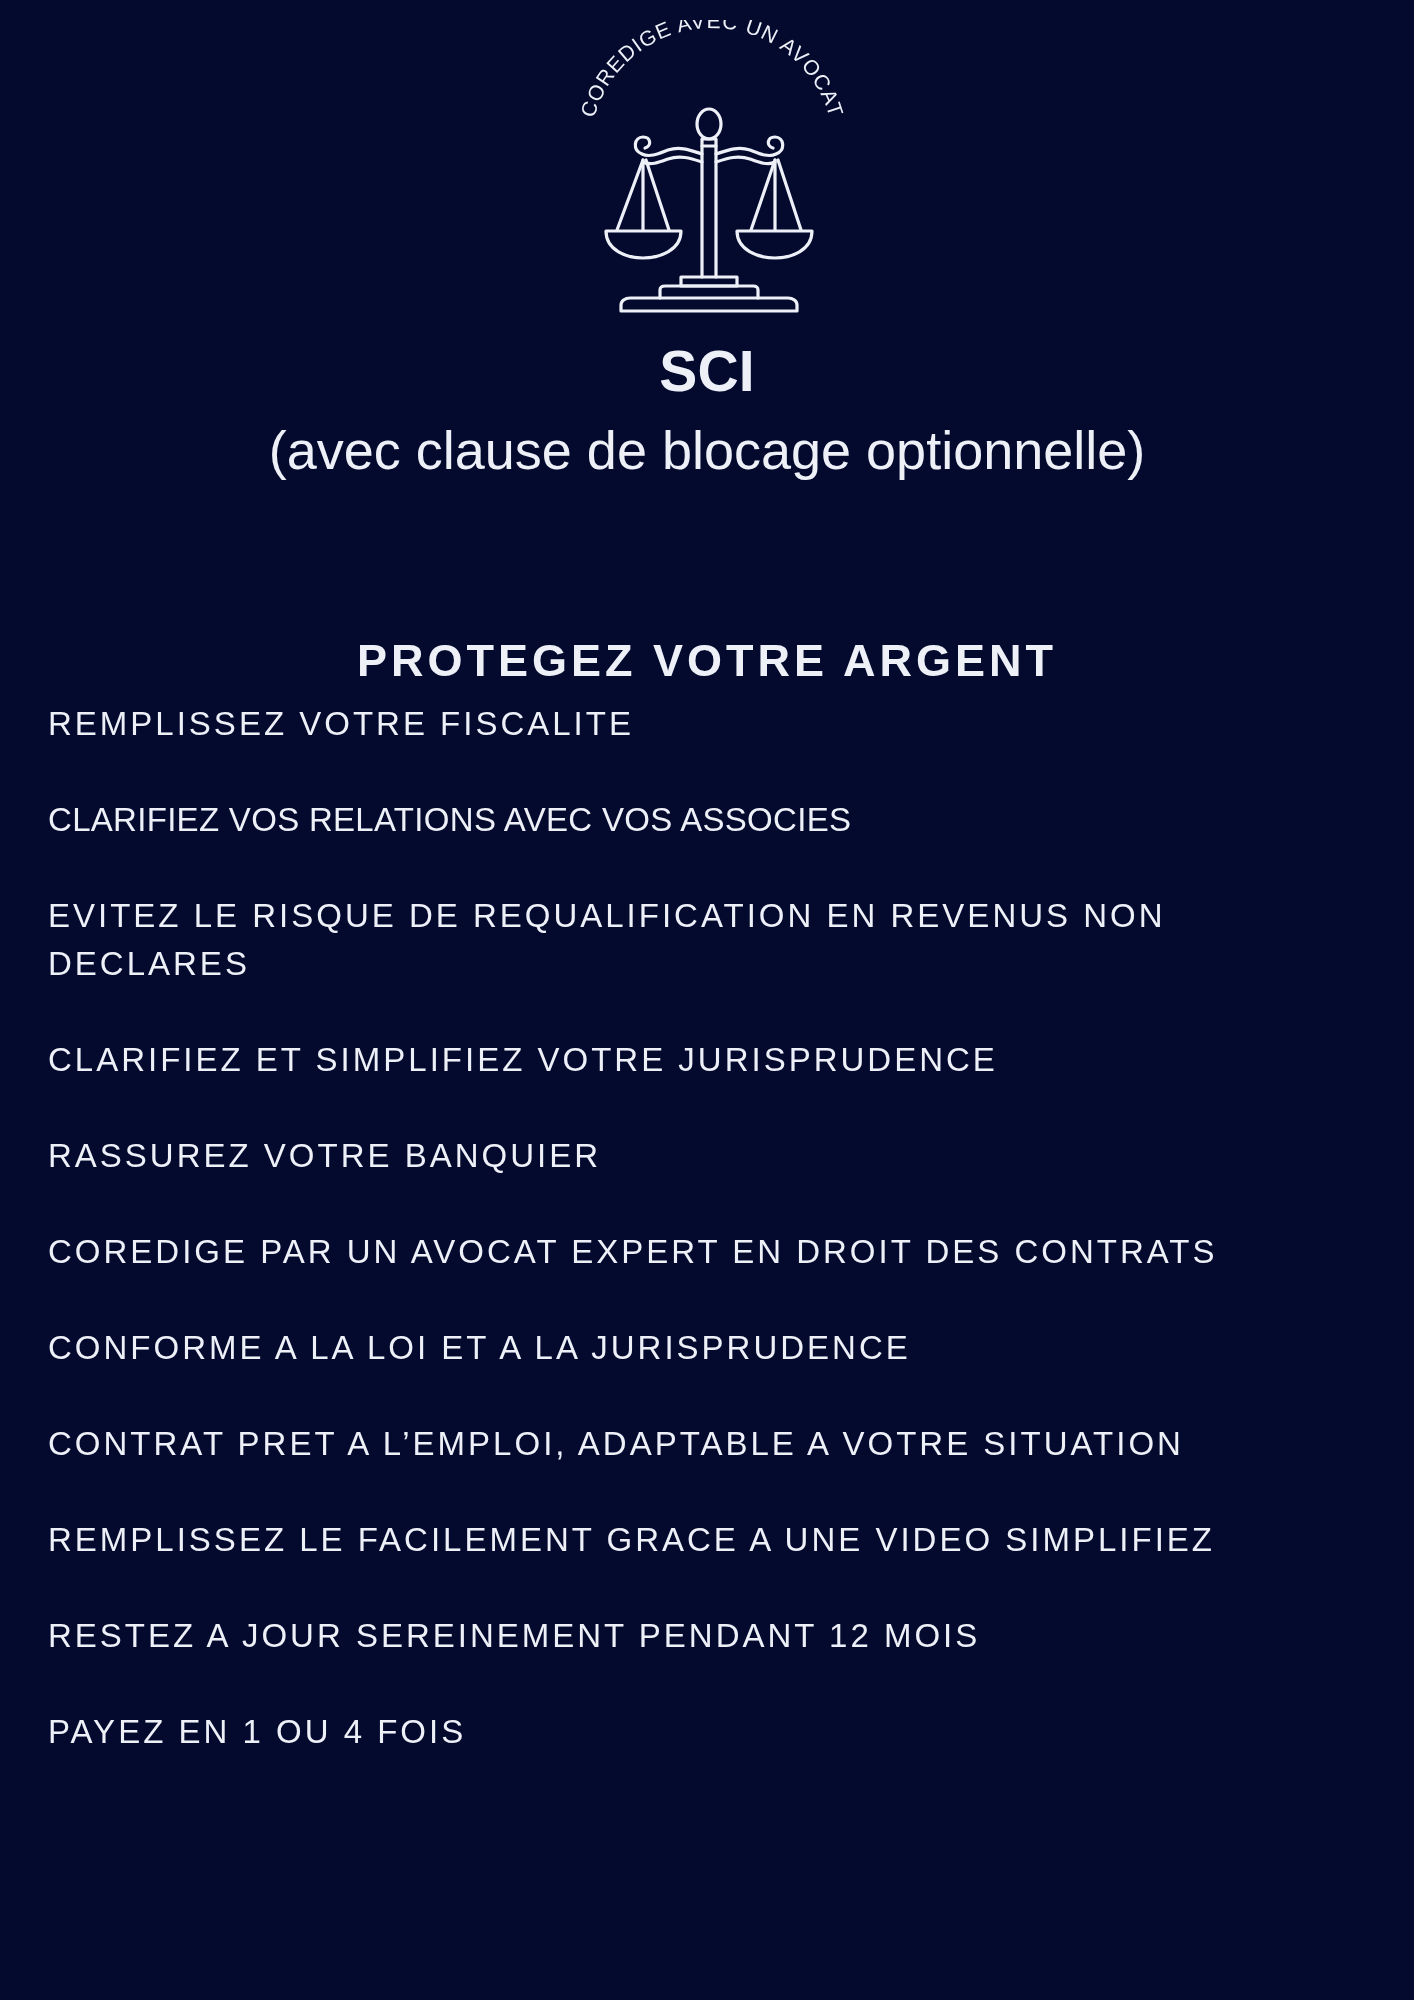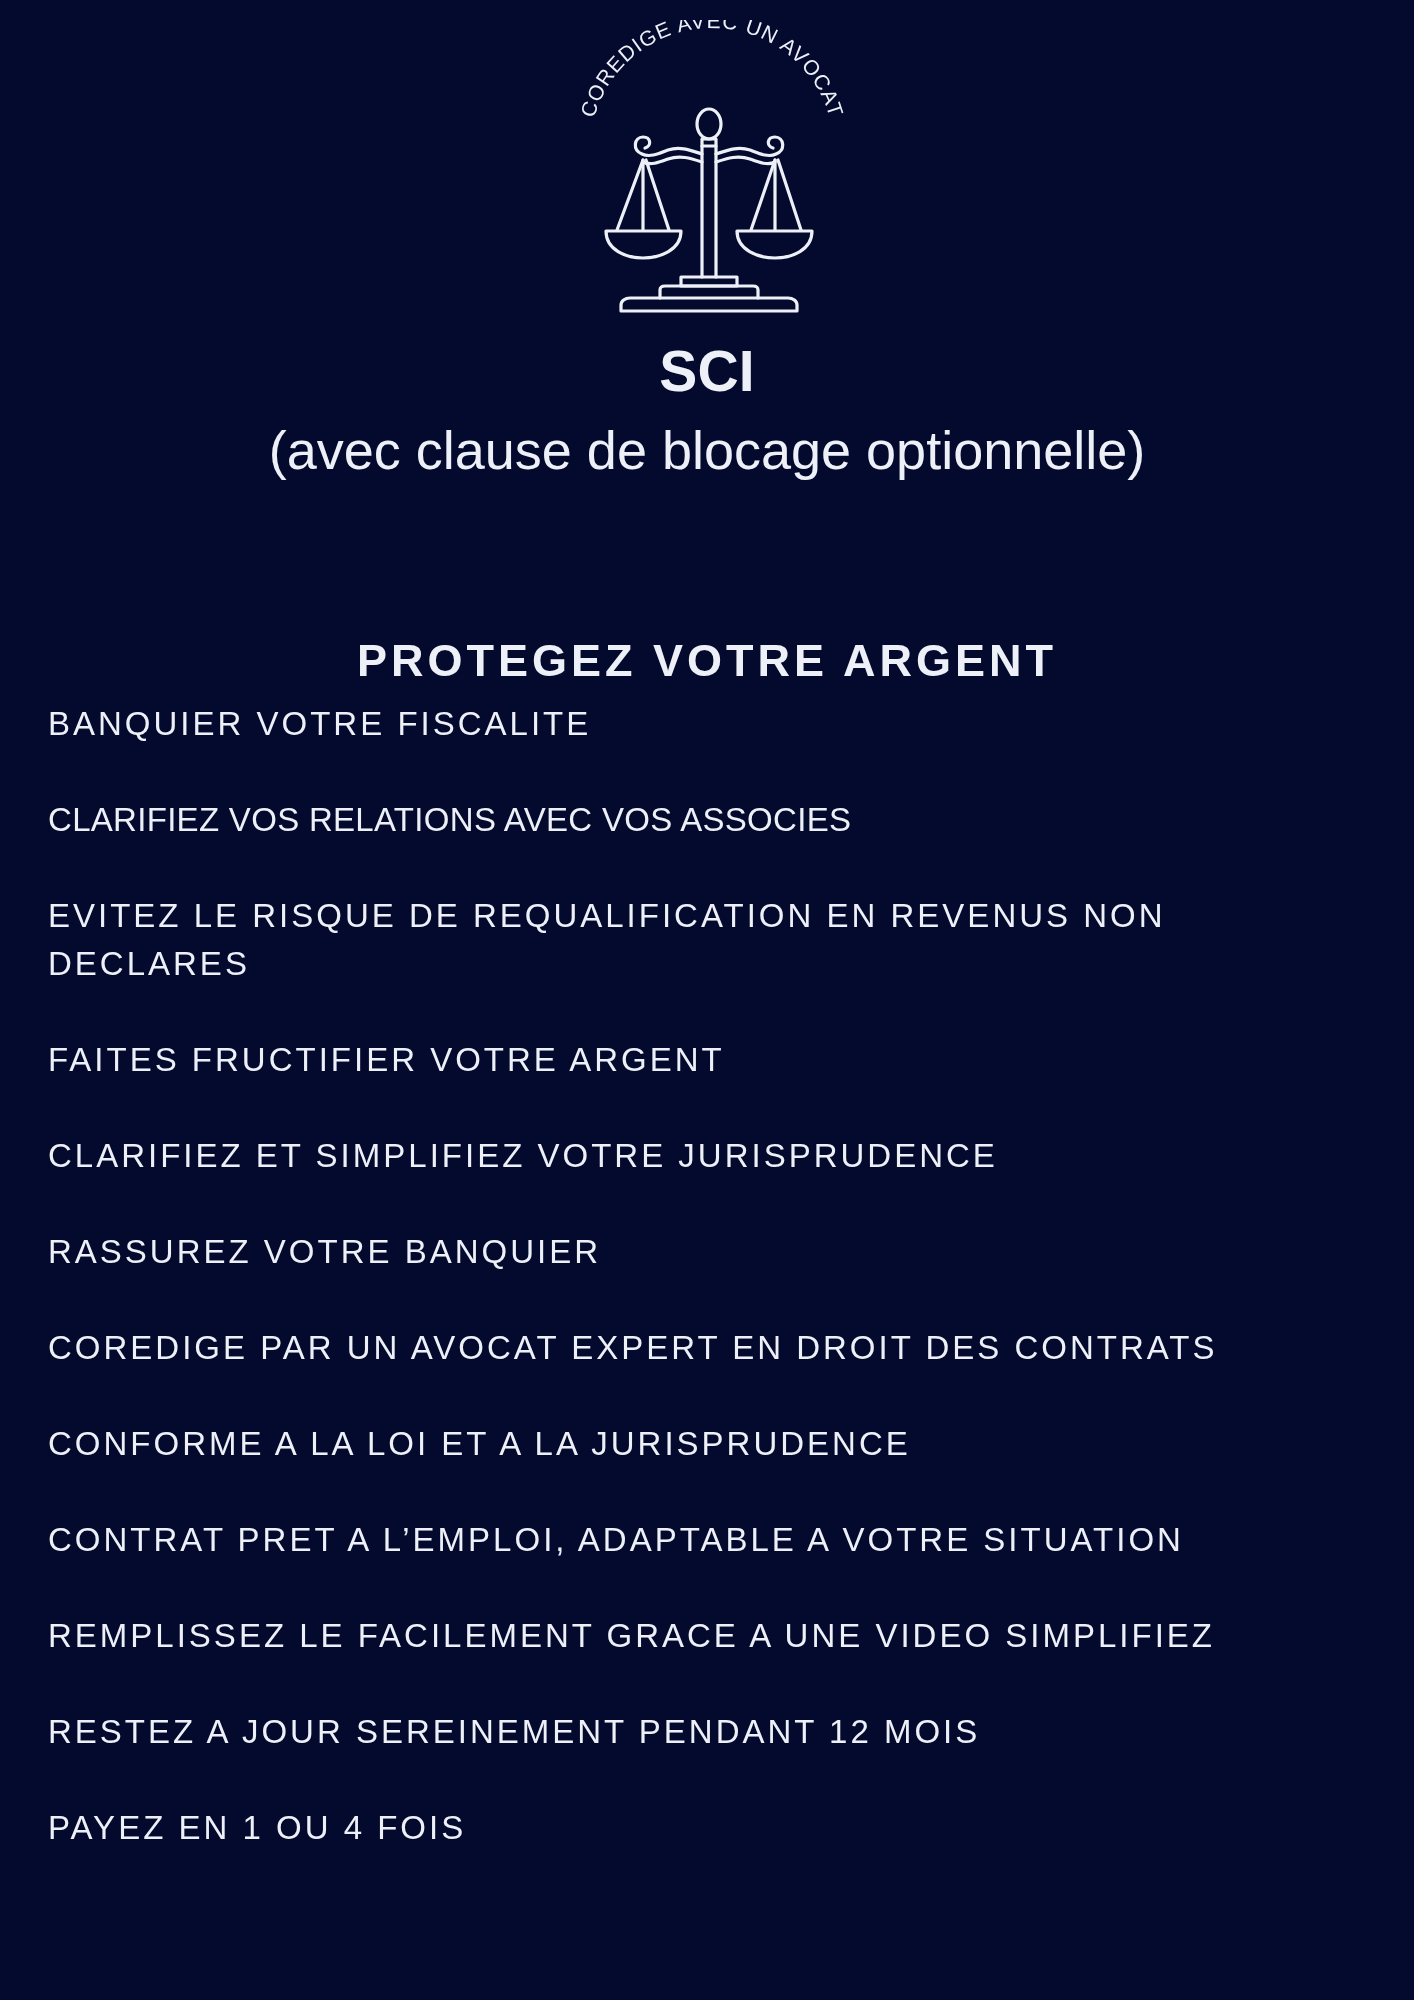--- a/index.html
+++ b/index.html
@@ -128,24 +128,23 @@
 </div>
 
 <div class="title-block">
   <div class="title-line">SCI</div>
   <div class="subtitle-line">(avec clause de blocage optionnelle)</div>
 </div>
 
 <div class="tagline">PROTEGEZ VOTRE ARGENT</div>
 
 <ul class="benefits">
-  <li class="benefit">BANQUIER VOTRE FISCALITE</li>
+  <li class="benefit">REMPLISSEZ VOTRE FISCALITE</li>
   <li class="benefit tight">CLARIFIEZ VOS RELATIONS AVEC VOS ASSOCIES</li>
   <li class="benefit wrap">EVITEZ LE RISQUE DE REQUALIFICATION EN REVENUS NON DECLARES</li>
-  <li class="benefit">FAITES FRUCTIFIER VOTRE ARGENT</li>
   <li class="benefit">CLARIFIEZ ET SIMPLIFIEZ VOTRE JURISPRUDENCE</li>
   <li class="benefit">RASSUREZ VOTRE BANQUIER</li>
   <li class="benefit">COREDIGE PAR UN AVOCAT EXPERT EN DROIT DES CONTRATS</li>
   <li class="benefit">CONFORME A LA LOI ET A LA JURISPRUDENCE</li>
   <li class="benefit">CONTRAT PRET A L’EMPLOI, ADAPTABLE A VOTRE SITUATION</li>
   <li class="benefit">REMPLISSEZ LE FACILEMENT GRACE A UNE VIDEO SIMPLIFIEZ</li>
   <li class="benefit">RESTEZ A JOUR SEREINEMENT PENDANT 12 MOIS</li>
   <li class="benefit">PAYEZ EN 1 OU 4 FOIS</li>
 </ul>
 

